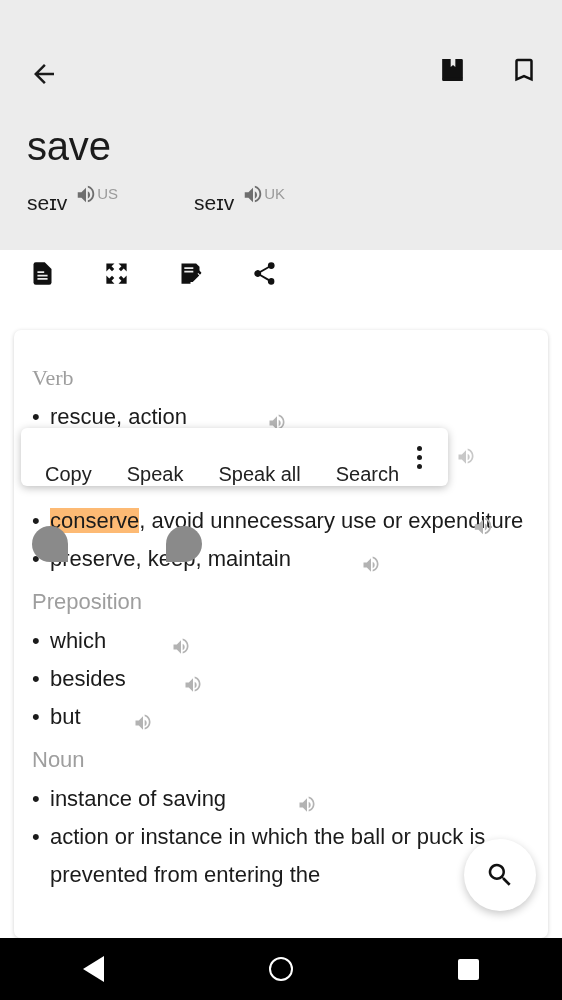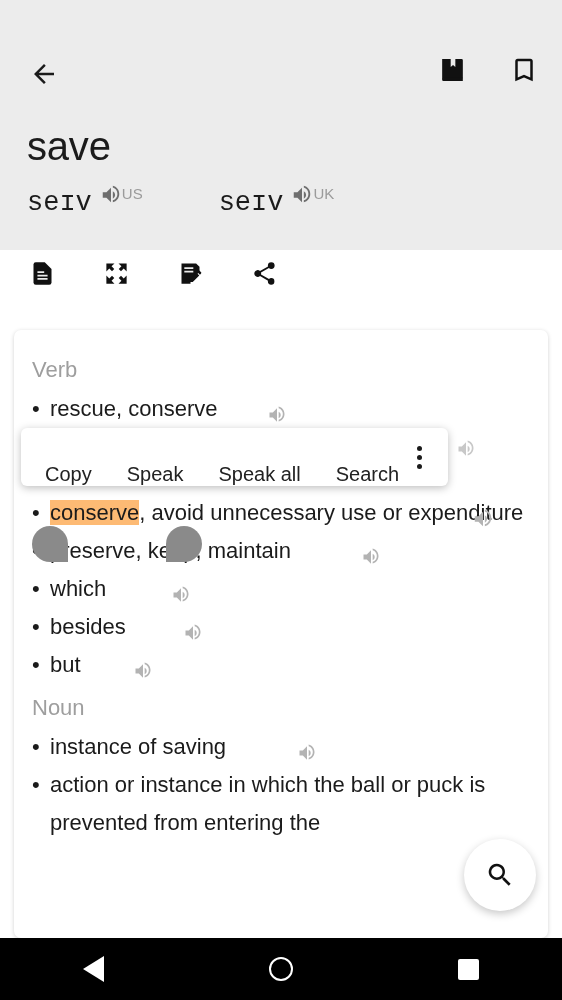--- a/index.html
+++ b/index.html
@@ -44,23 +44,23 @@
     letter-spacing:-0.2px; line-height:48px;
   }
 
   .phonetics {
     position:absolute; left:27px; top:188px;
     display:flex; align-items:flex-start;
   }
   .phon-group { display:flex; align-items:flex-start; }
   .phon-group + .phon-group { margin-left:76px; }
   .phon-text {
-    font-size:27px; color:#1b1b1b;
+    font-size:21px; color:#1b1b1b;
     line-height:30px;
-    font-family:Liberation Mono, monospace;
+    font-family:Liberation Sans, sans-serif;
   }
   .phon-spk {
     position:relative; margin-left:8px; margin-top:-4px;
     display:flex; flex-direction:row; align-items:center;
     cursor:pointer;
   }
   .phon-lbl {
     font-size:15px; color:#9b9b9b; line-height:15px; margin-top:-3px;
   }
 
@@ -78,21 +78,21 @@
     background:#ffffff;
     border-radius:7px;
     box-shadow:0 1px 4px rgba(0,0,0,0.18);
     overflow:hidden;
     padding:14px 18px 0 18px;
   }
   .pos-label {
     font-size:22px; color:#9e9e9e;
     line-height:36px; margin-top:6px; margin-bottom:2px;
   }
-  .pos-label.first { margin-top:8px; }
+  .pos-label.first { margin-top:16px;font-family:Liberation Serif, serif; }
   .entry {
     display:flex; align-items:flex-start;
     font-size:22px; color:#1b1b1b;
     line-height:38px;
     position:relative;
   }
   .bullet {
     width:18px; flex:0 0 18px;
     font-size:22px; line-height:38px; color:#1b1b1b;
     text-align:left;
@@ -261,21 +261,21 @@
       </div>
     </div>
   </div>
 
   <div class="card">
 
     <div class="pos-label first">Verb</div>
 
     <div class="entry">
       <span class="bullet">•</span>
-      <span class="entry-text">rescue, conserve</span>
+      <span class="entry-text">rescue, action</span>
       <span class="spk-inline" style="position:absolute;left:228px;top:9px;">
         <svg width="20" height="20" viewBox="0 0 24 24">
           <path d="M3 9v6h4l5 5V4L7 9H3zm13.5 3a4.5 4.5 0 0 0-2.5-4v8a4.5 4.5 0 0 0 2.5-4zM14 1.8v2.1c3 .9 5 3.6 5 6.9s-2 6-5 6.9v2.1c4.2-.9 7-4.6 7-9s-2.8-8.1-7-9z" fill="#b3b3b3"></path>
         </svg>
       </span>
     </div>
 
     <div class="entry" style="height:58px;">
       <span class="spk-inline" style="position:absolute;left:417px;top:5px;">
         <svg width="20" height="20" viewBox="0 0 24 24">
@@ -297,20 +297,21 @@
     <div class="entry">
       <span class="bullet">•</span>
       <span class="entry-text">preserve, keep, maintain</span>
       <span class="spk-inline" style="position:absolute;left:322px;top:9px;">
         <svg width="20" height="20" viewBox="0 0 24 24">
           <path d="M3 9v6h4l5 5V4L7 9H3zm13.5 3a4.5 4.5 0 0 0-2.5-4v8a4.5 4.5 0 0 0 2.5-4zM14 1.8v2.1c3 .9 5 3.6 5 6.9s-2 6-5 6.9v2.1c4.2-.9 7-4.6 7-9s-2.8-8.1-7-9z" fill="#b3b3b3"></path>
         </svg>
       </span>
     </div>
 
+    <div class="pos-label">Preposition</div>
 
     <div class="entry">
       <span class="bullet">•</span>
       <span class="entry-text">which</span>
       <span class="spk-inline" style="position:absolute;left:132px;top:9px;">
         <svg width="20" height="20" viewBox="0 0 24 24">
           <path d="M3 9v6h4l5 5V4L7 9H3zm13.5 3a4.5 4.5 0 0 0-2.5-4v8a4.5 4.5 0 0 0 2.5-4zM14 1.8v2.1c3 .9 5 3.6 5 6.9s-2 6-5 6.9v2.1c4.2-.9 7-4.6 7-9s-2.8-8.1-7-9z" fill="#b3b3b3"></path>
         </svg>
       </span>
     </div>

